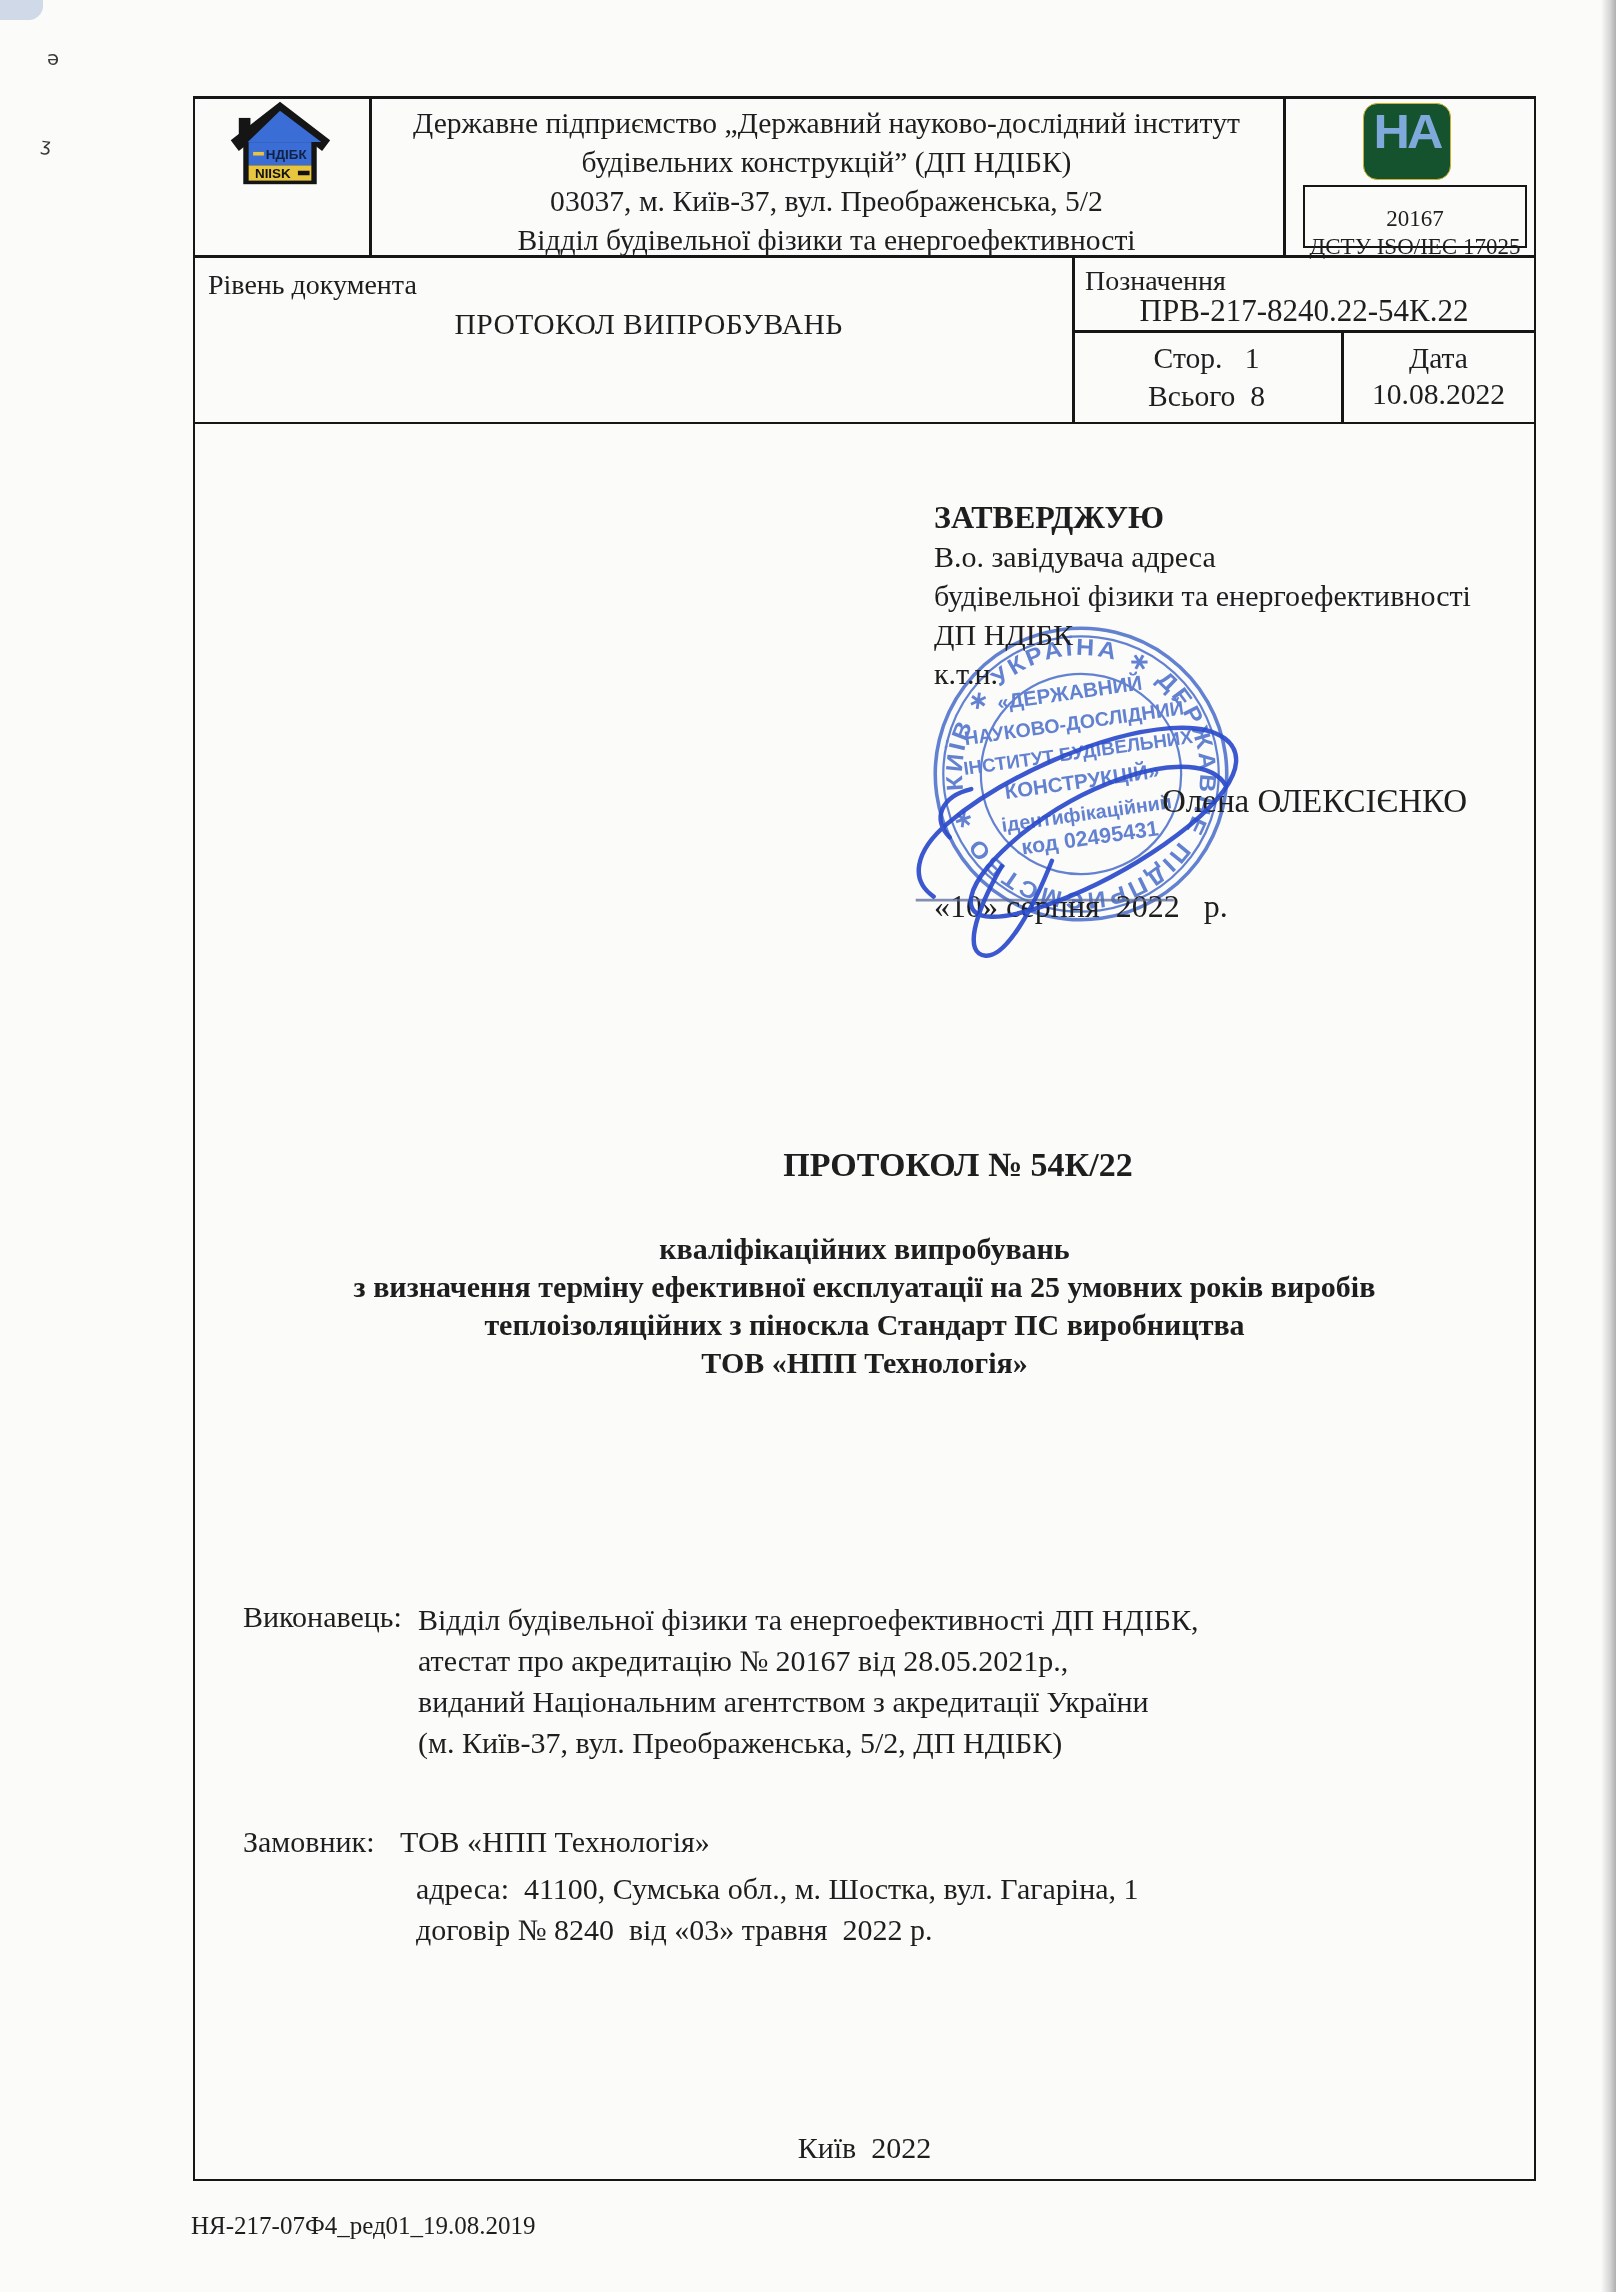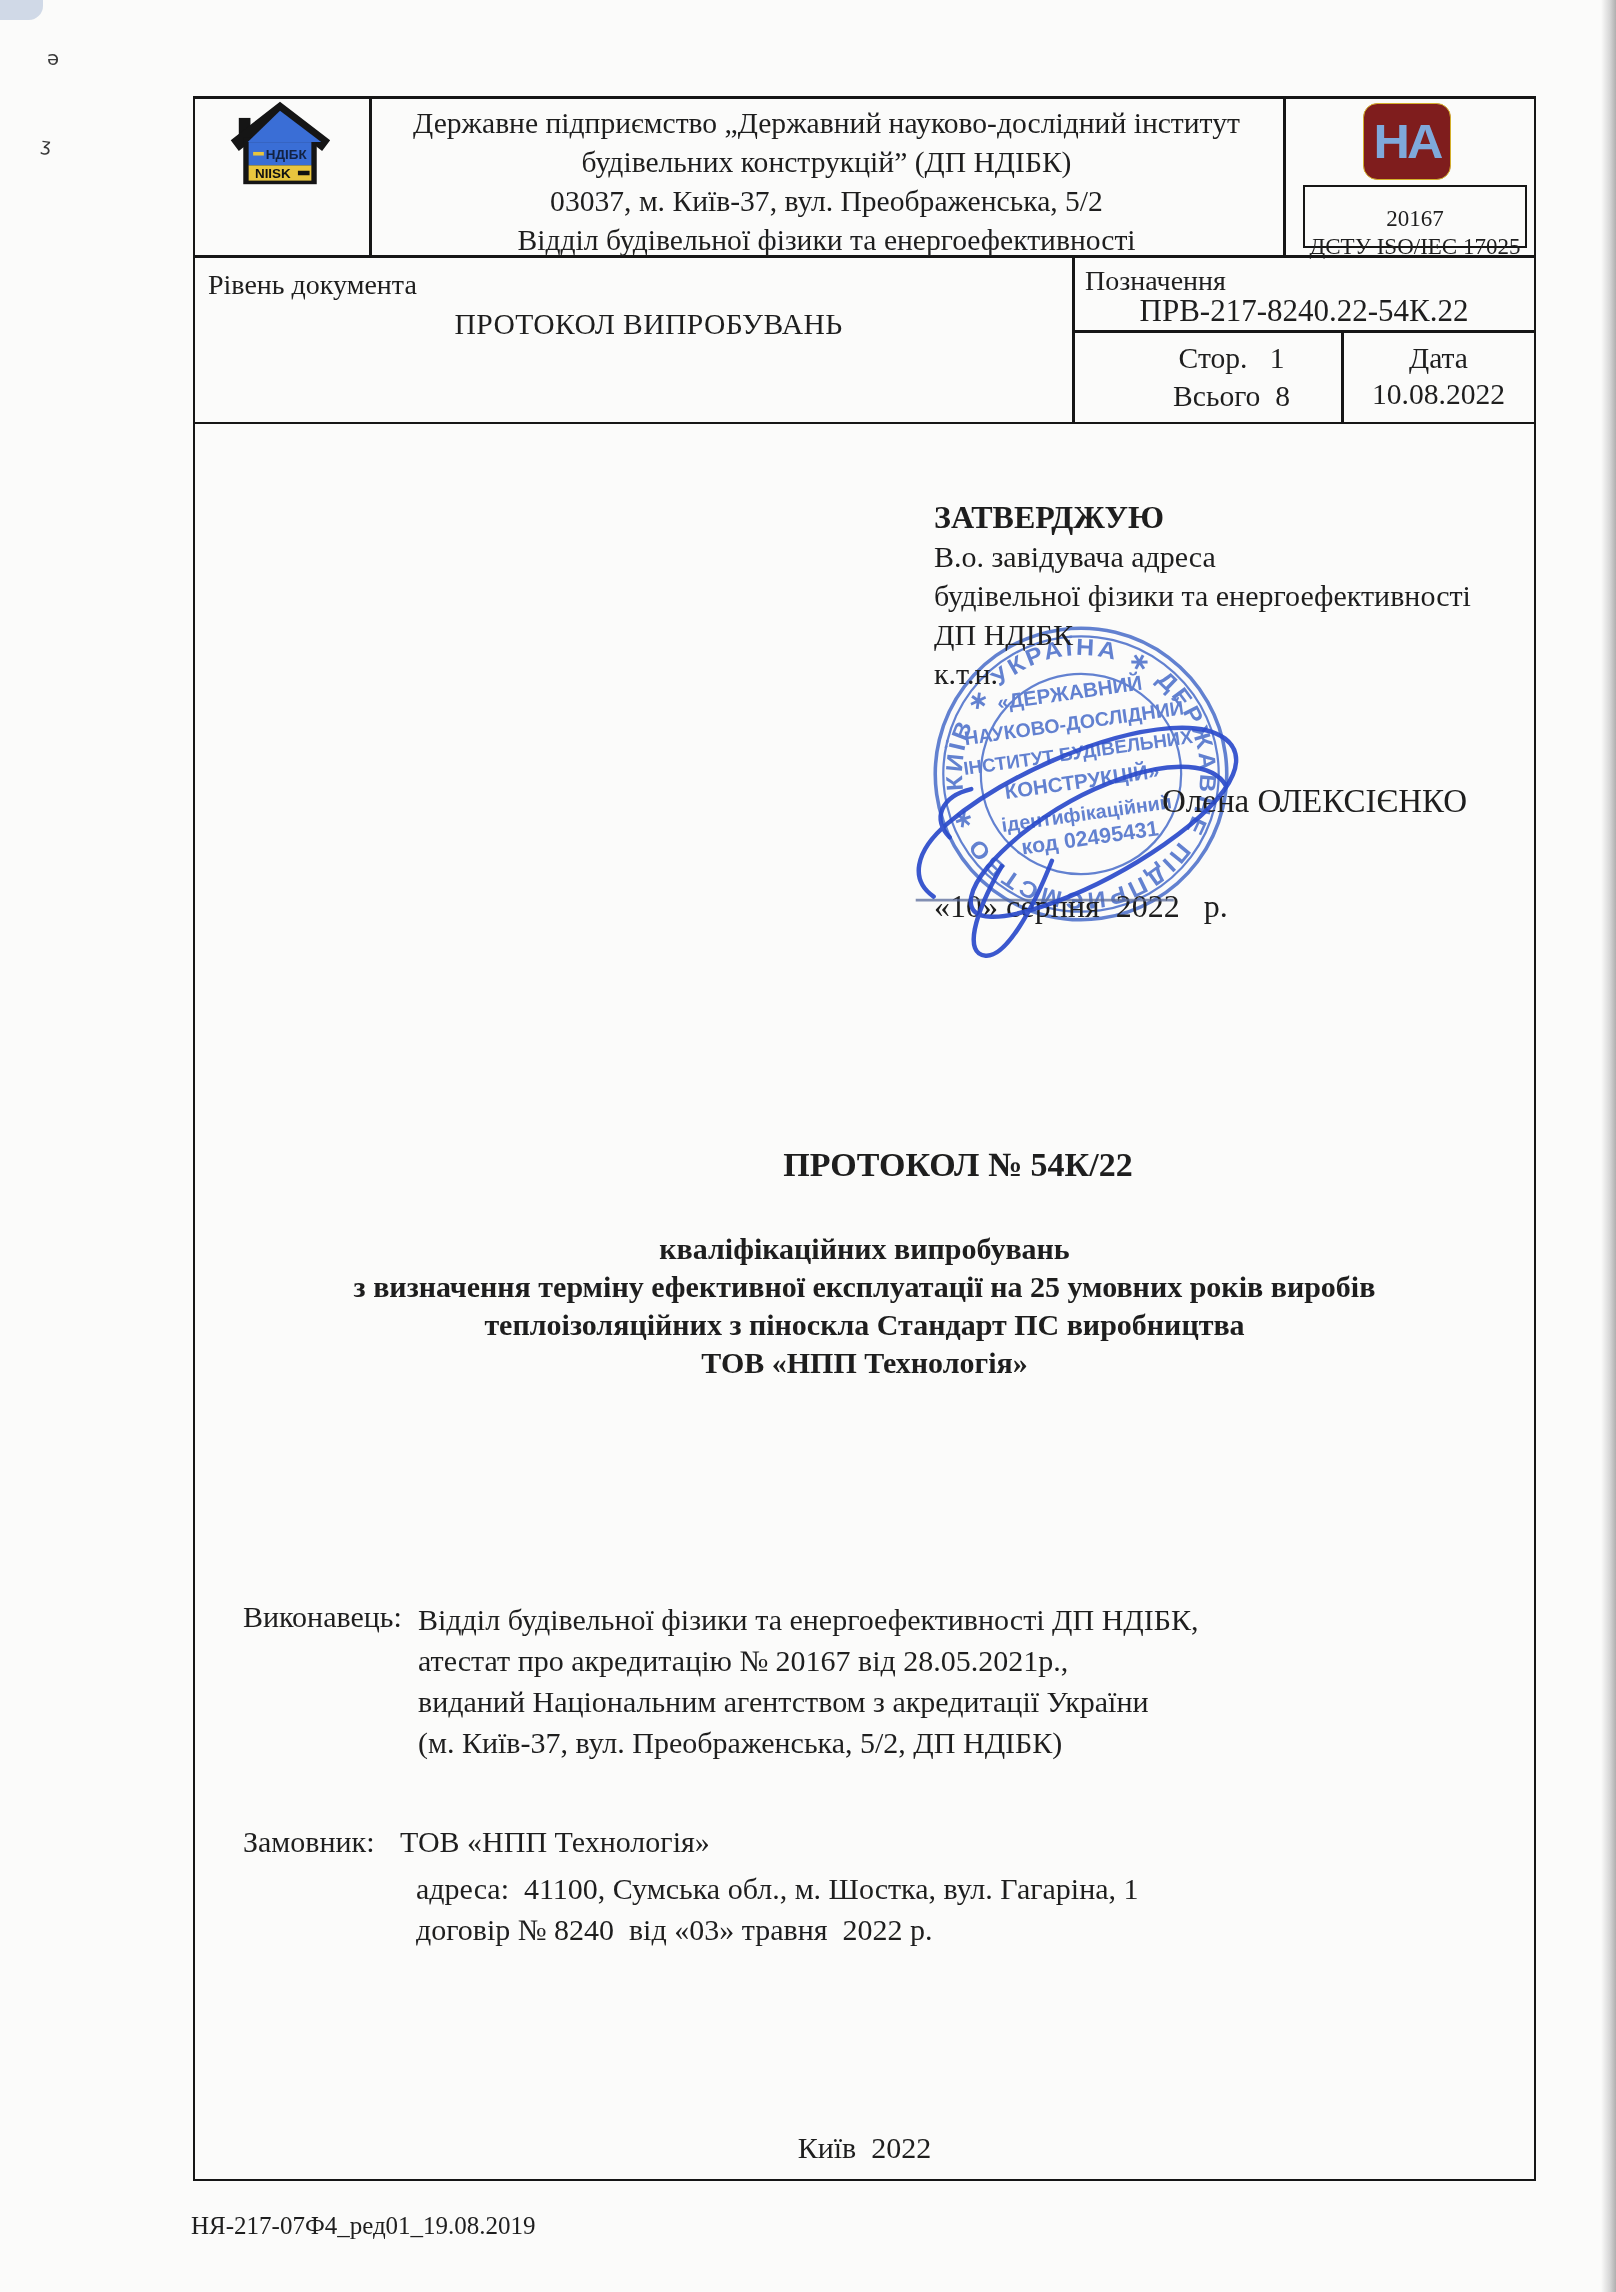--- a/index.html
+++ b/index.html
@@ -15,25 +15,25 @@
        border:2.7px solid #161616;border-top:3.6px solid #161616;box-sizing:border-box;z-index:3;}
   
   .frame{position:absolute;left:193px;top:424px;width:1343px;height:1757px;
          border:2.7px solid #161616;border-top:none;box-sizing:border-box;z-index:1;}
   .inst{position:absolute;left:373px;top:104px;width:907px;text-align:center;
         font-size:29.6px;line-height:39px;z-index:4;}
   .cell-label{position:absolute;font-size:28px;z-index:4;}
   .doc-title-cell{position:absolute;left:193px;top:308px;width:879px;text-align:center;
                   font-size:29.6px;letter-spacing:0.4px;z-index:4;margin-left:16px;}
   .desig-val{position:absolute;left:1072px;top:293px;width:464px;text-align:center;font-size:31px;z-index:4;}
-  .pg{position:absolute;width:269px;left:1072px;text-align:center;font-size:29.6px;z-index:4;padding-left:25px;}
+  .pg{position:absolute;width:269px;left:1072px;text-align:center;font-size:29.6px;z-index:4;}
   .dt{position:absolute;width:195px;left:1341px;text-align:center;font-size:29.6px;z-index:4;}
   
   .naau{position:absolute;left:1363px;top:103px;width:86px;height:75px;border-radius:14.3px;
-        background:#7f1d1d;border:1.8px solid #d4b02a;display:flex;align-items:center;justify-content:center;z-index:4;}
+        background:#14532d;border:1.8px solid #d4b02a;display:flex;align-items:flex-start;justify-content:center;z-index:4;}
   .naau span{font-family:"Liberation Sans",sans-serif;font-weight:bold;font-size:48px;color:#7fa9db;
              letter-spacing:-2.7px;transform:scaleX(1.05);}
   .accr-box{position:absolute;left:1303px;top:185px;width:224px;height:63px;border:2.7px solid #161616;
             box-sizing:border-box;text-align:center;font-size:23px;line-height:28px;padding-top:18px;z-index:4;}
   
   .approve{position:absolute;left:934px;top:498px;font-size:30px;line-height:39px;z-index:3;}
   .approve .hd{font-weight:bold;font-size:32px;}
   .sig-name{position:absolute;left:1162px;top:783px;font-size:33px;z-index:3;}
   .app-date{position:absolute;left:934px;top:888px;font-size:32px;z-index:3;}
   

